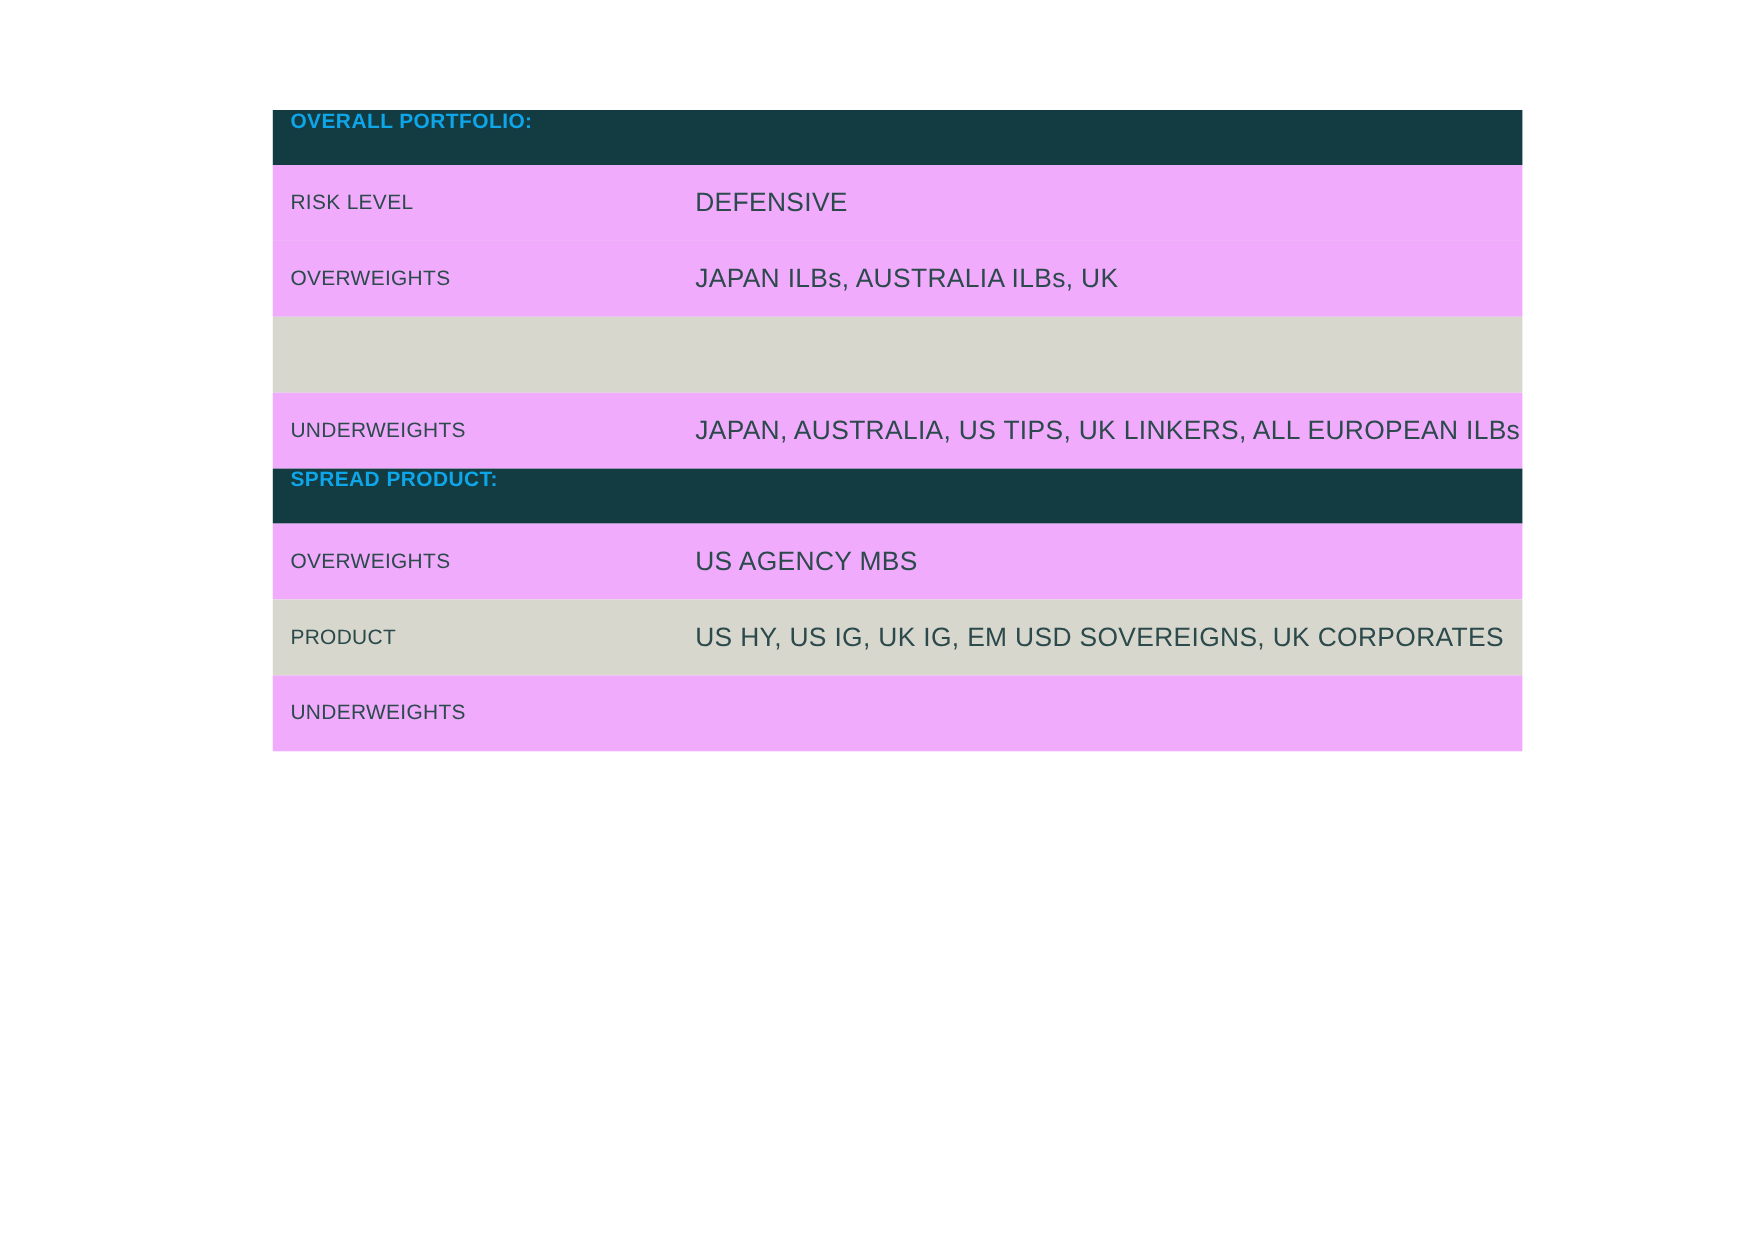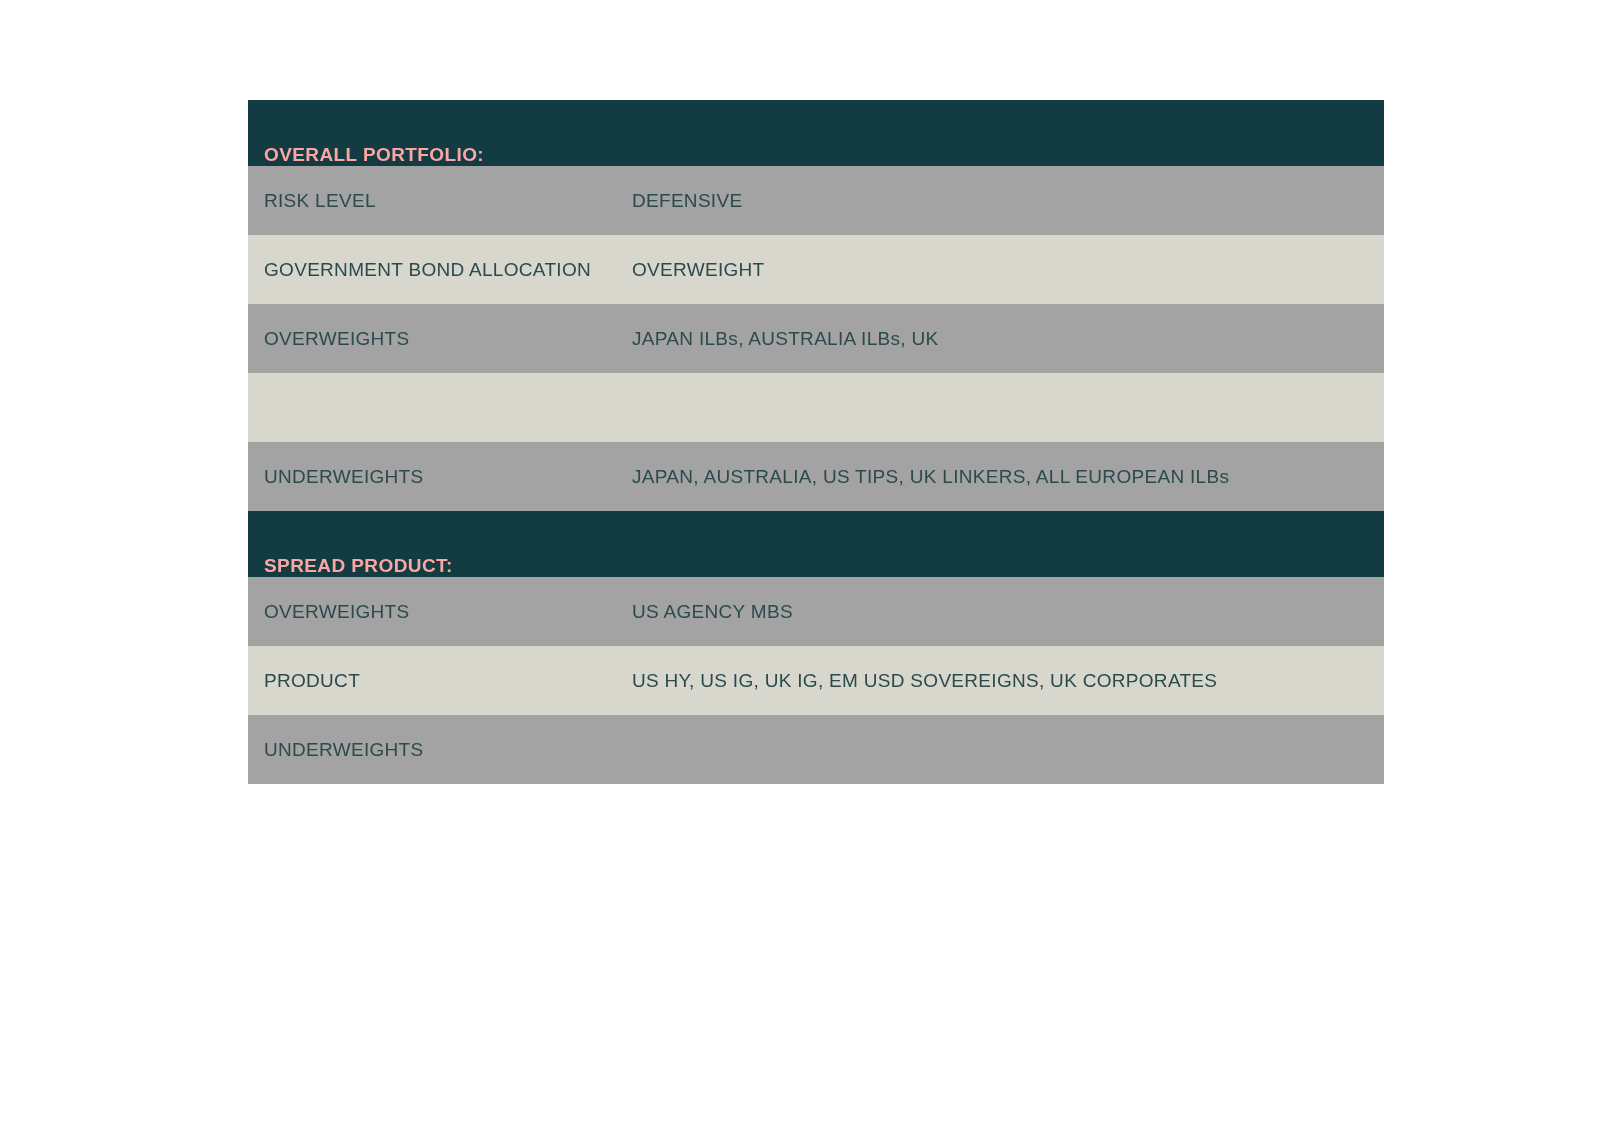--- a/index.html
+++ b/index.html
@@ -21,54 +21,54 @@
     background: #ffffff;
   }
   .table {
     position: absolute;
     left: 248px;
     top: 100px;
     width: 1136px;
   }
   .section-header {
     background: #123c42;
-    color: #fca5a5;
-    height: 66px;
+    color: #0ea5e9;
+    height: 50px;
     display: flex;
-    align-items: flex-end;
+    align-items: flex-start;
     padding-left: 16px;
     box-sizing: border-box;
   }
   .section-header .section-title {
     font-size: 19px;
     font-weight: bold;
     letter-spacing: 0.4px;
   }
   .row {
     height: 69px;
     display: flex;
     align-items: center;
     box-sizing: border-box;
     padding-left: 16px;
   }
   .row.shaded {
     background: #d7d7cd;
   }
   .row.plain {
-    background: #a3a3a3;
+    background: #f0abfc;
   }
   .cell-label {
     width: 368px;
     font-size: 19px;
     letter-spacing: 0.3px;
     color: #2c4a4c;
     flex: 0 0 368px;
   }
   .cell-value {
-    font-size: 19px;
+    font-size: 24px;
     letter-spacing: 0.3px;
     color: #2c4a4c;
   }
 </style>
 </head>
 <body>
 
 <div class="page">
   <div class="table">
 
@@ -76,24 +76,20 @@
       <span class="section-title">OVERALL PORTFOLIO:</span>
     </div>
 
     <div class="row plain">
       <span class="cell-label">RISK LEVEL</span>
       <span class="cell-value">DEFENSIVE</span>
     </div>
 
 
 
-    <div class="row shaded">
-      <span class="cell-label">GOVERNMENT BOND ALLOCATION</span>
-      <span class="cell-value">OVERWEIGHT</span>
-    </div>
 
 
     <div class="row plain">
       <span class="cell-label">OVERWEIGHTS</span>
       <span class="cell-value">JAPAN ILBs, AUSTRALIA ILBs, UK</span>
     </div>
 
     <div class="row shaded">
     </div>
 

